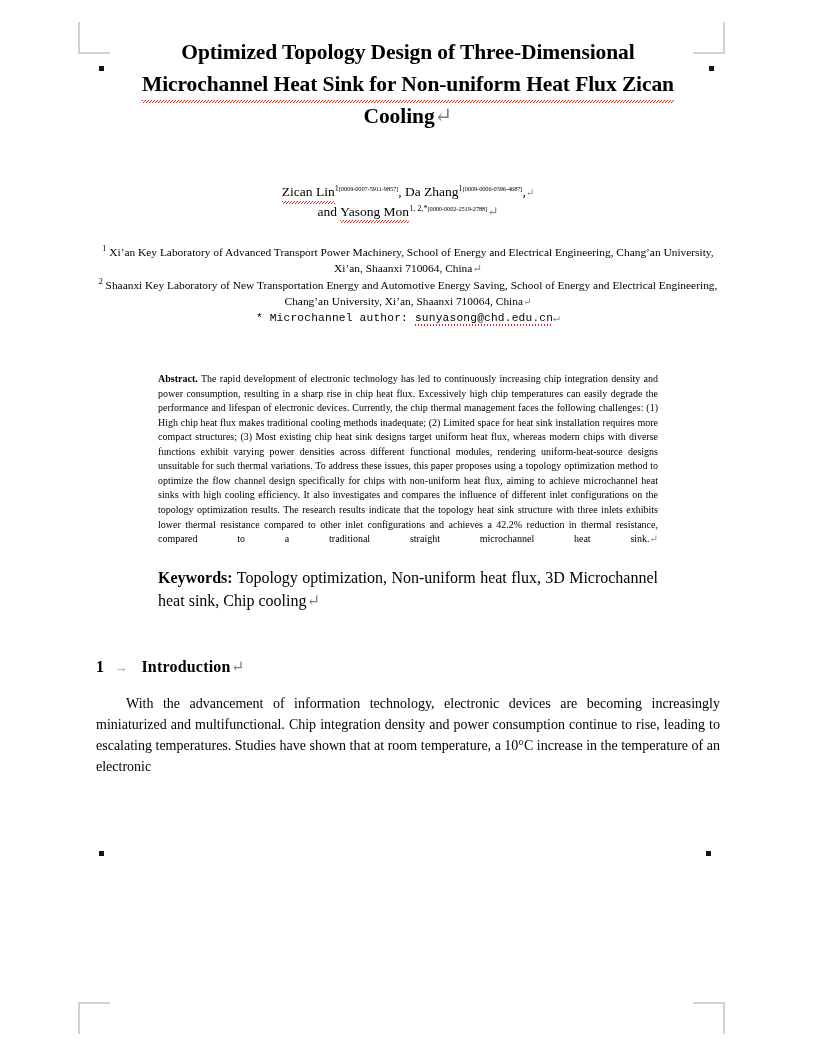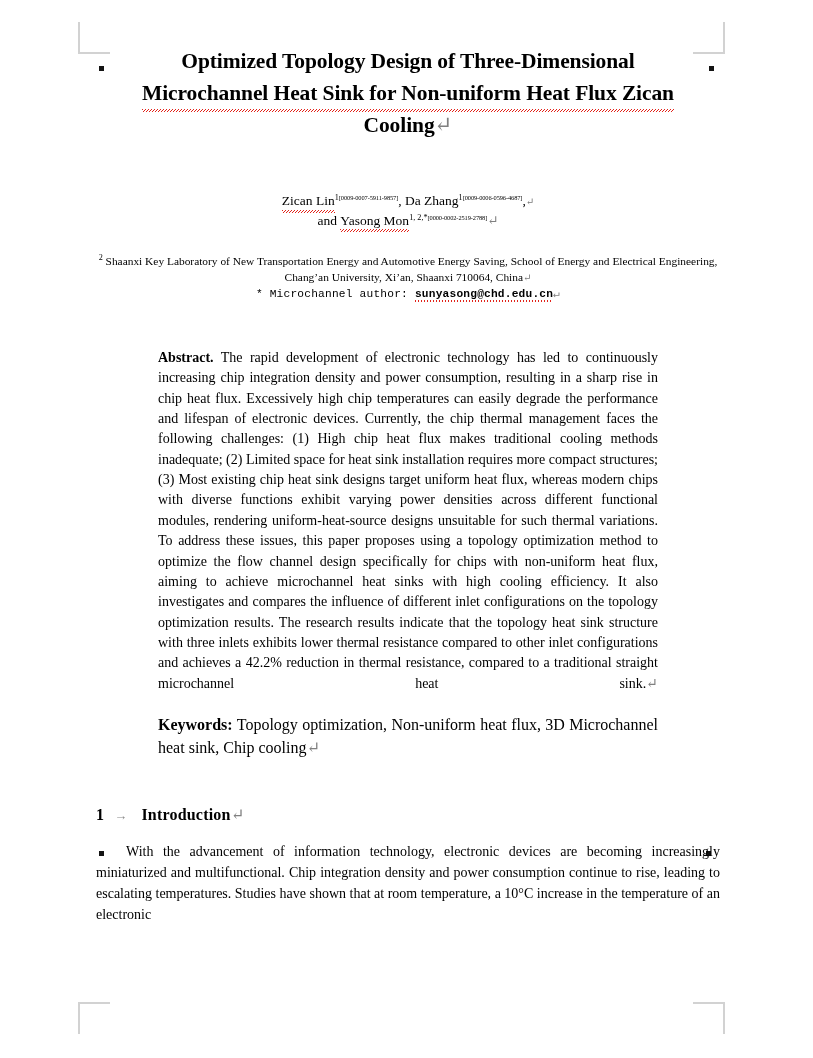--- a/index.html
+++ b/index.html
@@ -42,21 +42,21 @@
   }
   .dot-1 { left: 99px;  top: 66px; }
   .dot-2 { left: 709px; top: 66px; }
   .dot-3 { left: 99px;  top: 851px; }
   .dot-4 { left: 706px; top: 851px; }
 
   
   .frame {
     position: absolute;
     left: 96px;
-    top: 46px;
+    top: 37px;
     width: 624px;
   }
 
   
   .title {
     font-size: 21.5px;
     font-weight: bold;
     text-align: center;
     line-height: 1.48;
     letter-spacing: -0.1px;
@@ -99,39 +99,38 @@
   .corresp {
     text-align: center;
     font-family: "Liberation Mono", "DejaVu Sans Mono", monospace;
     font-size: 11.2px;
     margin-top: 2px;
     letter-spacing: 0.2px;
   }
   .dotted {
     display: inline-block;
     position: relative;
-    font-weight: bold;
   }
   .dotted::after {
     content: "";
     position: absolute;
     left: 0; right: 0; bottom: -2px;
     height: 2px;
     background-image: repeating-linear-gradient(to right,
       #e2231a 0 1px, transparent 1px 3px);
   }
 
   
   .abstract-block {
     margin-top: 48px;
     padding-left: 62px;
     padding-right: 62px;
   }
   .abstract {
-    font-size: 14px;
+    font-size: 10px;
     line-height: 1.455;
     text-align: justify;
     text-align-last: justify;
     margin: 0;
   }
   .abstract b { font-weight: bold; }
   .keywords {
     font-size: 16px;
     line-height: 1.455;
     text-align: justify;
@@ -200,20 +199,21 @@
         <span class="wsq">Zican Lin</span><span class="supn">1</span><span class="orcid">[0009-0007-5911-9857]</span><span>,</span>
         <span>Da Zhang</span><span class="supn">1</span><span class="orcid">[0009-0006-0596-4687]</span><span>,</span><span class="ret">↵</span>
       </div>
       <div>
         <span>and</span>
         <span class="wsq">Yasong Mon</span><span class="supn">1, 2,*</span><span class="orcid">[0000-0002-2519-2788]</span><span class="pilcrow">↵</span>
       </div>
     </div>
 
     <div class="affil">
+      <p><span class="aff-mark">1</span> <span>Xi’an Key Laboratory of Advanced Transport Power Machinery, School of Energy and Electrical Engineering, Chang’an University, Xi’an, Shaanxi 710064, China</span><span class="pilcrow">↵</span></p>
       <p><span class="aff-mark">2</span> <span>Shaanxi Key Laboratory of New Transportation Energy and Automotive Energy Saving, School of Energy and Electrical Engineering, Chang’an University, Xi’an, Shaanxi 710064, China</span><span class="ret">↵</span></p>
     </div>
 
     <div class="corresp">
       <span>* Microchannel author:</span>
       <span class="dotted">sunyasong@chd.edu.cn</span><span class="pilcrow">↵</span>
     </div>
 
     <div class="abstract-block">
       <p class="abstract"><b>Abstract.</b> <span>The rapid development of electronic technology has led to continuously increasing chip integration density and power consumption, resulting in a sharp rise in chip heat flux. Excessively high chip temperatures can easily degrade the performance and lifespan of electronic devices. Currently, the chip thermal management faces the following challenges: (1) High chip heat flux makes traditional cooling methods inadequate; (2) Limited space for heat sink installation requires more compact structures; (3) Most existing chip heat sink designs target uniform heat flux, whereas modern chips with diverse functions exhibit varying power densities across different functional modules, rendering uniform-heat-source designs unsuitable for such thermal variations. To address these issues, this paper proposes using a topology optimization method to optimize the flow channel design specifically for chips with non-uniform heat flux, aiming to achieve microchannel heat sinks with high cooling efficiency. It also investigates and compares the influence of different inlet configurations on the topology optimization results. The research results indicate that the topology heat sink structure with three inlets exhibits lower thermal resistance compared to other inlet configurations and achieves a 42.2% reduction in thermal resistance, compared to a traditional straight microchannel heat sink.</span><span class="pilcrow">↵</span></p>

